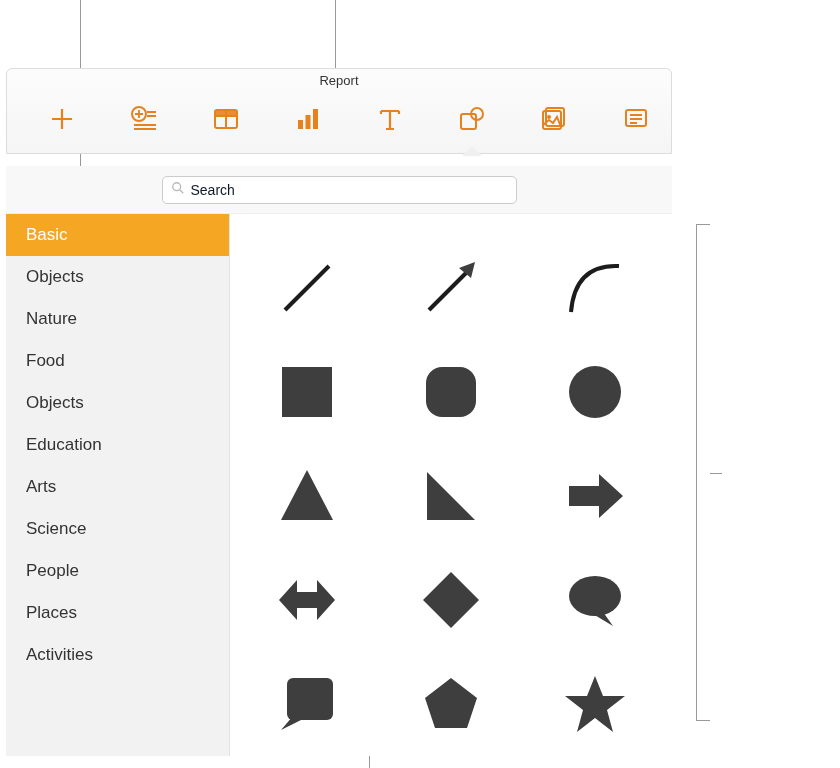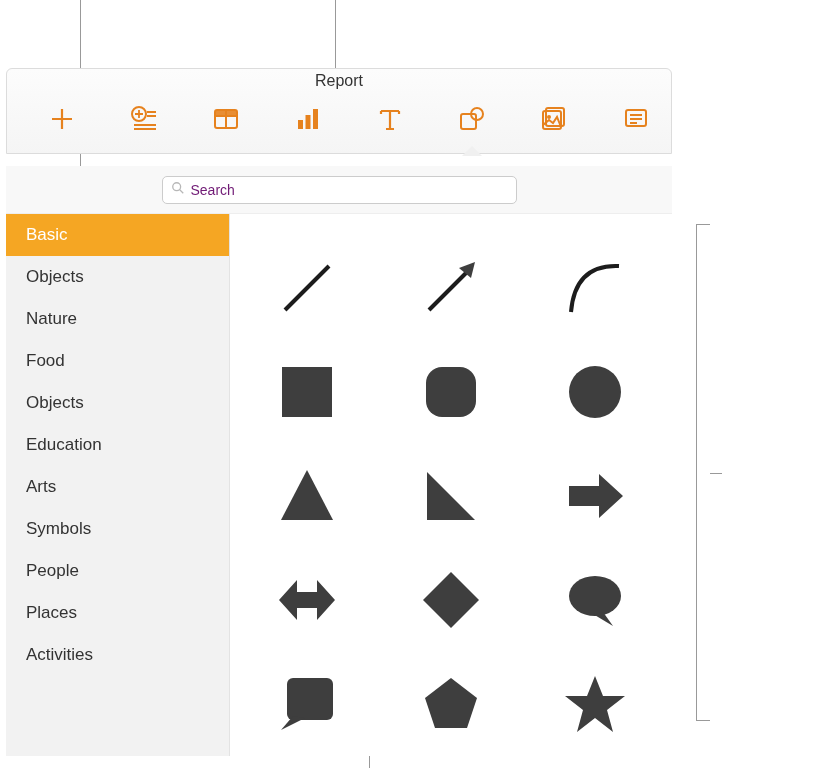--- a/index.html
+++ b/index.html
@@ -36,21 +36,21 @@
       width: 666px;
       height: 86px;
       border: 1px solid #dcdcdc;
       border-top-left-radius: 6px;
       border-top-right-radius: 6px;
       background: linear-gradient(#fcfcfc, #f5f5f5);
     }
     .titlebar {
       height: 24px;
       text-align: center;
-      font-size: 16px;
+      font-size: 13px;
       line-height: 24px;
       font-weight: 500;
       color: #333;
     }
     .toolbar {
       display: flex;
       align-items: center;
       justify-content: center;
       gap: 50px;
       height: 56px;
@@ -99,21 +99,21 @@
     .searchfield {
       width: 355px;
       height: 28px;
       border:1px solid #ccc;
       border-radius:5px;
       background:#fff;
       display:flex;
       align-items:center;
       padding:0 8px;
       gap:6px;
-      color:#701a75;
+      color:#0f172a;
       font-size:14px;
     }
     .searchfield svg { width:14px; height:14px; flex:none; }
 
     .body {
       display:flex;
       height:calc(100% - 48px);
     }
     .sidebar {
       width: 224px;
@@ -282,21 +282,21 @@
       <div class="sidebar-item">
           <span>Objects</span>
         </div>
       <div class="sidebar-item">
           <span>Education</span>
         </div>
       <div class="sidebar-item">
           <span>Arts</span>
         </div>
       <div class="sidebar-item">
-          <span>Symbols</span>
+          <span>Science</span>
         </div>
       <div class="sidebar-item">
           <span>People</span>
         </div>
       <div class="sidebar-item">
           <span>Places</span>
         </div>
       <div class="sidebar-item">
           <span>Activities</span>
         </div>

